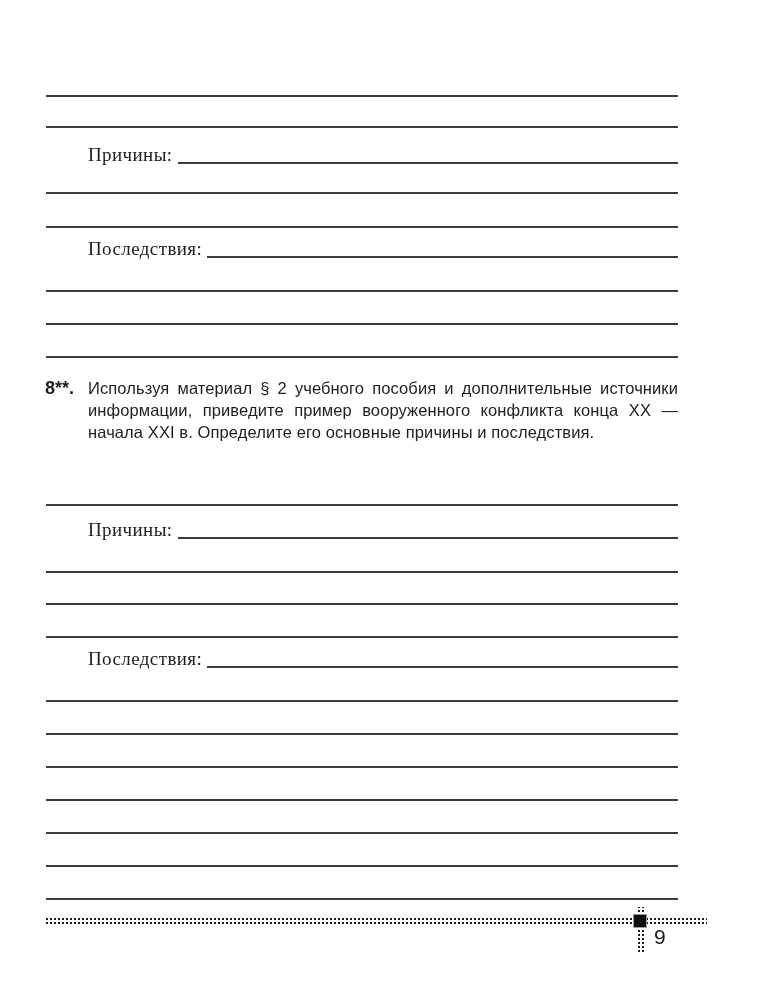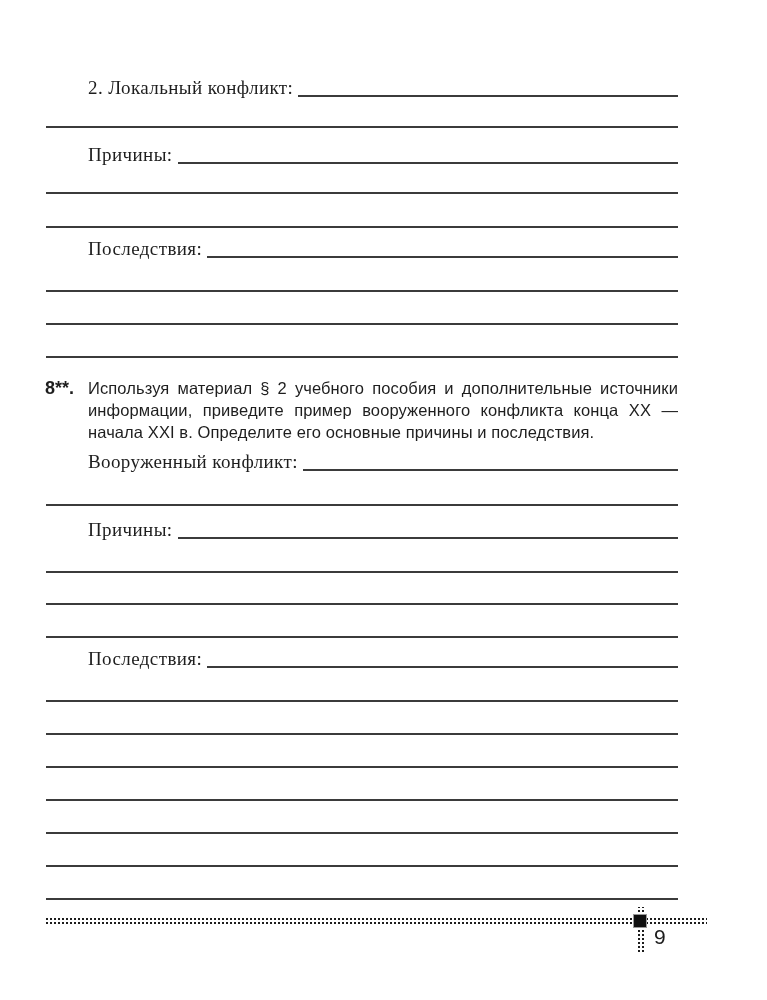--- a/index.html
+++ b/index.html
@@ -76,21 +76,20 @@
     font-family:"Liberation Sans", sans-serif;
     font-size:21px;line-height:24px;color:#1c1c1c;
   }
 </style>
 </head>
 <body>
 
 <div class="page">
 
   <div class="labeled" style="top:77px">
-    <span class="lbl">2. Локальный конфликт:</span>
     <span class="fill"></span>
   </div>
   <div class="rule" style="top:126px"></div>
 
   <div class="labeled" style="top:144px">
     <span class="lbl">Причины:</span>
     <span class="fill"></span>
   </div>
   <div class="rule" style="top:192px"></div>
   <div class="rule" style="top:226px"></div>
@@ -101,24 +100,20 @@
   </div>
   <div class="rule" style="top:290px"></div>
   <div class="rule" style="top:323px"></div>
   <div class="rule" style="top:356px"></div>
 
   <div class="task">
     <span class="task-num">8**.</span>
     <div class="task-text">Используя материал § 2 учебного пособия и дополнительные источники информации, приведите пример вооруженного конфликта конца XX — начала XXI в. Определите его основные причины и последствия.</div>
   </div>
 
-  <div class="labeled" style="top:451px">
-    <span class="lbl">Вооруженный конфликт:</span>
-    <span class="fill"></span>
-  </div>
   <div class="rule" style="top:504px"></div>
 
   <div class="labeled" style="top:519px">
     <span class="lbl">Причины:</span>
     <span class="fill"></span>
   </div>
   <div class="rule" style="top:571px"></div>
   <div class="rule" style="top:603px"></div>
   <div class="rule" style="top:636px"></div>
 

